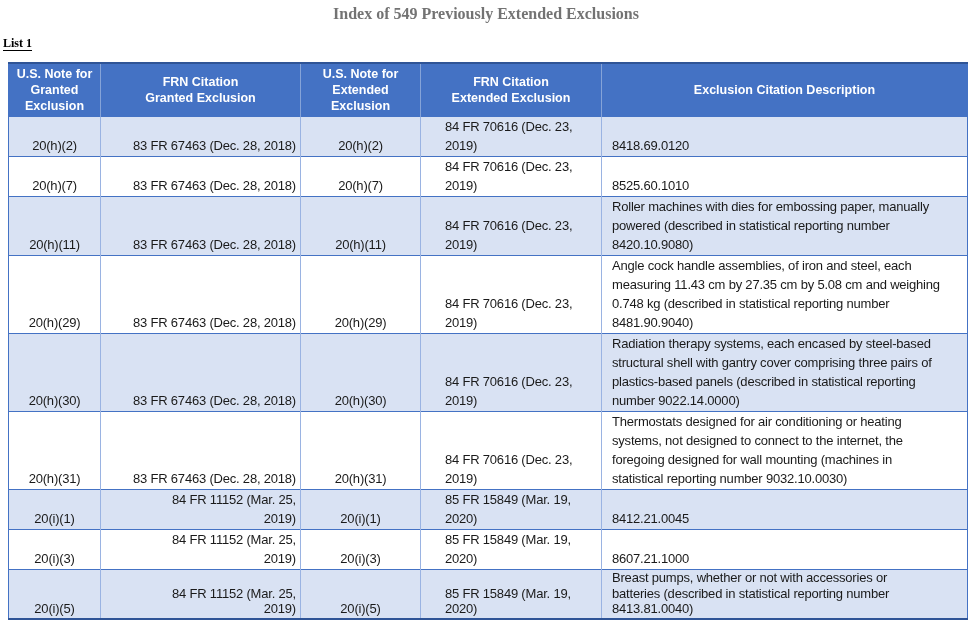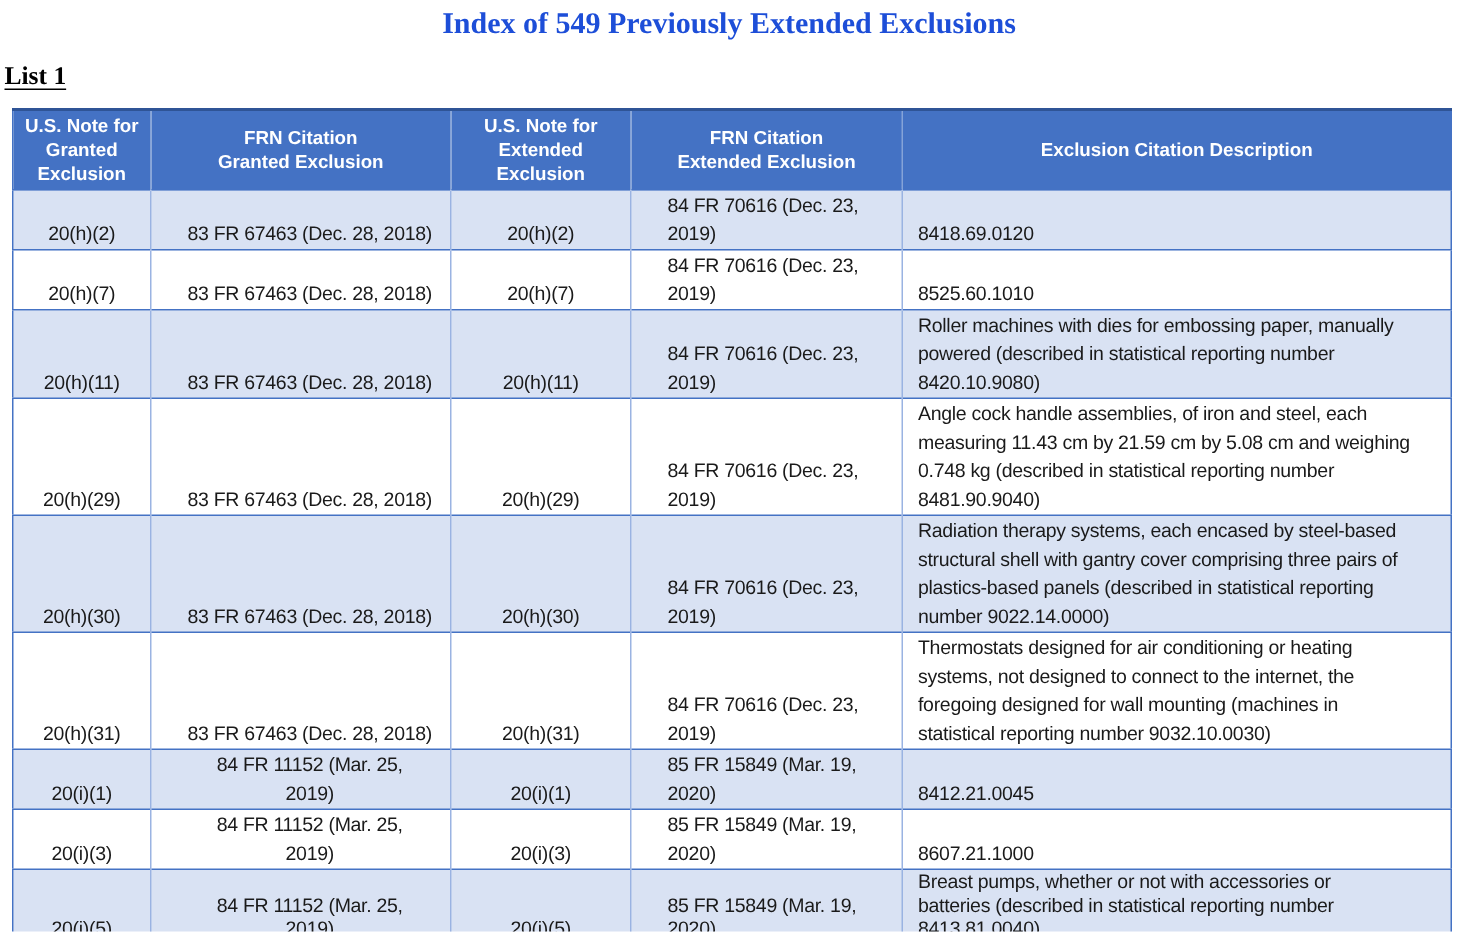--- a/index.html
+++ b/index.html
@@ -9,26 +9,26 @@
     --border:#4472C4;
     --border-v:#9AB3E2;
     --outer:#2F5496;
     --text:#1a1a1a;
   }
   *{margin:0;padding:0;box-sizing:border-box;}
   html,body{width:972px;height:621px;background:#ffffff;overflow:hidden;}
   body{font-family:"Liberation Sans","DejaVu Sans",sans-serif;color:var(--text);}
   .page-title{
     font-family:"Liberation Serif","DejaVu Serif",serif;
-    font-weight:bold;font-size:20px;text-align:center;
-    margin-top:5px;color:#1d4ed8;
+    font-weight:bold;font-size:16px;text-align:center;
+    margin-top:5px;color:#737373;
   }
   .list-label{
     font-family:"Liberation Serif","DejaVu Serif",serif;
-    font-weight:bold;font-size:17px;color:#000;
+    font-weight:bold;font-size:12px;color:#000;
     margin:13px 0 0 3px;display:inline-block;
     text-decoration:underline;text-underline-offset:3px;
   }
   table.exclusions{
     border-collapse:collapse;table-layout:fixed;
     width:959px;margin:11px 0 0 8px;
     border-top:2.5px solid var(--outer);
     border-bottom:2.5px solid var(--outer);
     border-left:1px solid var(--border);
     border-right:1px solid var(--border);
@@ -47,21 +47,21 @@
   thead th:last-child{border-right:none;}
   tbody td{
     vertical-align:bottom;line-height:19px;white-space:pre-line;
     border-top:1px solid var(--border);
     border-right:1px solid var(--border-v);
     padding:0 4px 1px 4px;background:#ffffff;
   }
   tbody td:last-child{border-right:none;}
   tbody tr.band td{background:var(--band-bg);}
   td.c1,td.c3{text-align:center;margin-left:44px;}
-  td.c2{text-align:center;padding-left:16px;}
+  td.c2{text-align:right;padding-left:16px;}
   td.c4{text-align:left;padding-left:24px;}
   td.c5{text-align:left;padding-left:10px;padding-right:24px;}
   tr.h2{height:38px;} tr.h3{height:58px;} tr.h4{height:78px;}
   tr.h3s{height:46px;}
   tr.h3s td{line-height:15.5px;}
 </style>
 </head>
 <body>
 
 
@@ -119,21 +119,21 @@
 powered (described in statistical reporting number
 8420.10.9080)</td>
     </tr>
     <tr class="h4">
       <td class="c1">20(h)(29)</td>
       <td class="c2">83 FR 67463 (Dec. 28, 2018)</td>
       <td class="c3">20(h)(29)</td>
       <td class="c4">84 FR 70616 (Dec. 23,
 2019)</td>
       <td class="c5">Angle cock handle assemblies, of iron and steel, each
-measuring 11.43 cm by 21.59 cm by 5.08 cm and weighing
+measuring 11.43 cm by 27.35 cm by 5.08 cm and weighing
 0.748 kg (described in statistical reporting number
 8481.90.9040)</td>
     </tr>
     <tr class="band h4">
       <td class="c1">20(h)(30)</td>
       <td class="c2">83 FR 67463 (Dec. 28, 2018)</td>
       <td class="c3">20(h)(30)</td>
       <td class="c4">84 FR 70616 (Dec. 23,
 2019)</td>
       <td class="c5">Radiation therapy systems, each encased by steel-based

